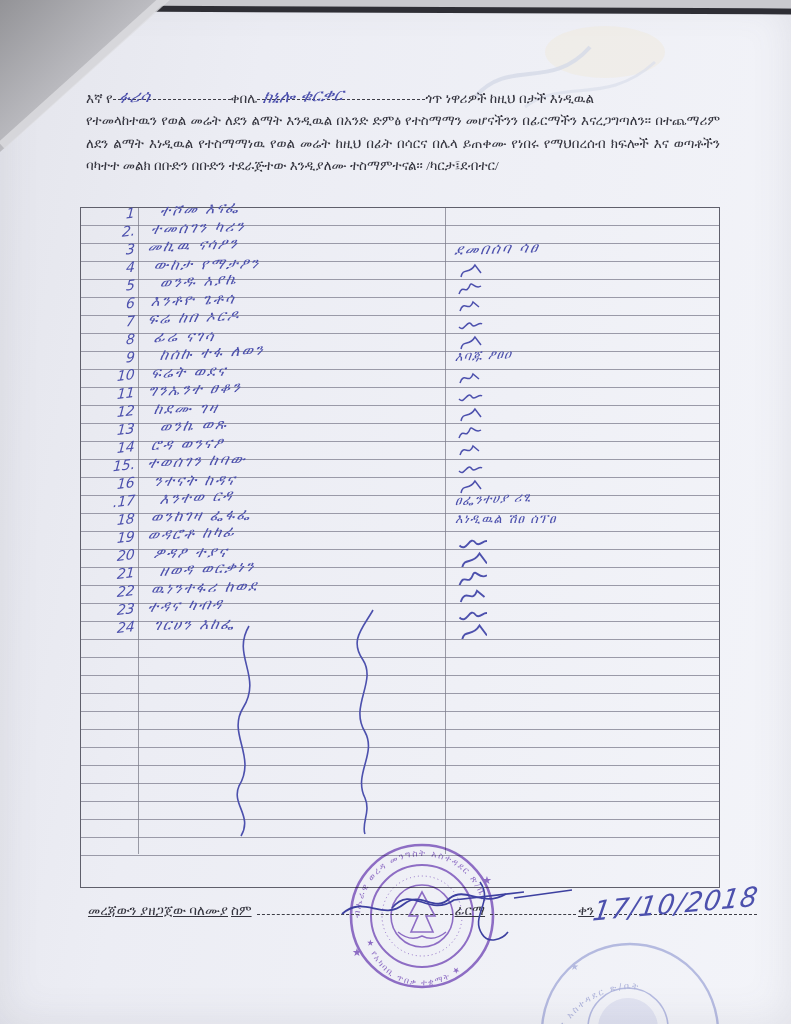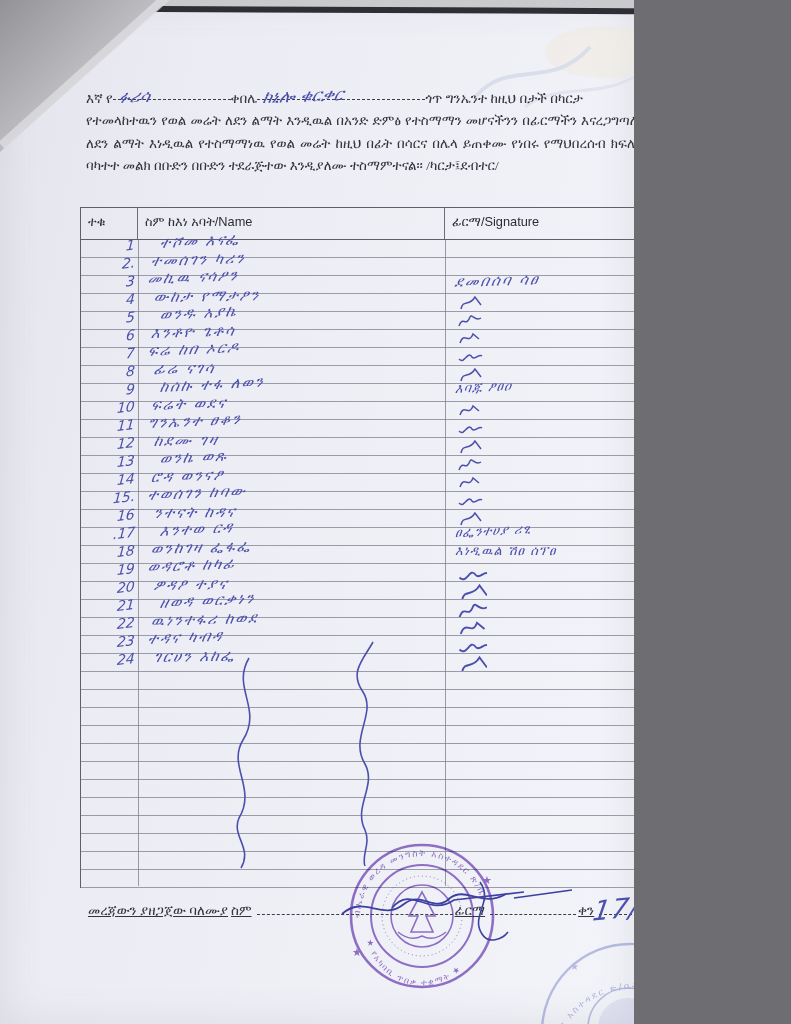--- a/index.html
+++ b/index.html
@@ -1,16 +1,16 @@
 <!DOCTYPE html>
 <html><head>
 <meta charset="utf-8">
 <style>
   html,body{margin:0;padding:0;background:#6e6e72;}
-  .scan{position:relative;width:634px;height:1024px;overflow:hidden;
+  .scan{position:relative;width:791px;height:1024px;overflow:hidden;
         background:linear-gradient(100deg,#e4e5ec 0%,#ecedf4 28%,#eff0f6 60%,#f3f4f9 100%);
         box-shadow:inset 0 0 40px rgba(90,90,110,.12);
         font-family:"Liberation Serif",serif;}
   
   .topstrip{position:absolute;top:0;left:105px;right:0;height:8px;background:#c9c9ce;}
   .topedge{position:absolute;top:7px;left:108px;right:-4px;height:6px;background:#2e2e35;
            transform:rotate(.25deg);border-radius:3px;}
   
   .fold{position:absolute;top:0;left:0;width:168px;height:152px;
         background:linear-gradient(135deg,#939397 0%,#b9b9be 45%,#d2d2d7 75%,#e0e0e4 100%);
@@ -102,31 +102,26 @@
       <span>እኛ የ</span>
       <span class="blank b1">
         <span class="dash"></span>
         <span class="hw"><span class="ink">ፉሪሳ</span></span>
       </span>
       <span>ቀበሌ</span>
       <span class="blank b2">
         <span class="dash"></span>
         <span class="hw"><span class="ink">ክኒሎ ቁርቃር</span></span>
       </span>
-      <span>ጎጥ ግንኤንተ ከዚህ በታች በካርታ</span>
+      <span>ጎጥ ነዋሪዎች ከዚህ በታች እነዲዉል</span>
     </div>
     <div class="body-par">የተመላከተዉን የወል መሬት ለደን ልማት እንዲዉል በአንድ ድምፅ የተስማማን መሆናችንን በፊርማችን እናረጋግጣለን። በተጨማሪም ለደን ልማት እነዲዉል የተስማማነዉ የወል መሬት ከዚህ በፊት በሳርና በሌላ ይጠቀሙ የነበሩ የማህበረሰብ ክፍሎች እና ወጣቶችን ባካተተ መልክ በቡድን በቡድን ተደራጅተው እንዲያለሙ ተስማምተናል። /ካርታ፤ደብተር/</div>
   </div>
 
   <div class="table">
-    <div class="thead">
-      <div class="th th-no">ተቁ</div>
-      <div class="th th-name">ስም ከእነ አባት/Name</div>
-      <div class="th th-sig">ፊርማ/Signature</div>
-    </div>
     <div class="tbody">
       <div class="vline v1"></div>
       <div class="vline v2"></div>
 
       <div class="row">
           <div class="c-no">
             <span class="hw-no">1</span>
           </div>
           <div class="c-name">
             <span class="hw-name">ተሾመ እናፌ</span>

